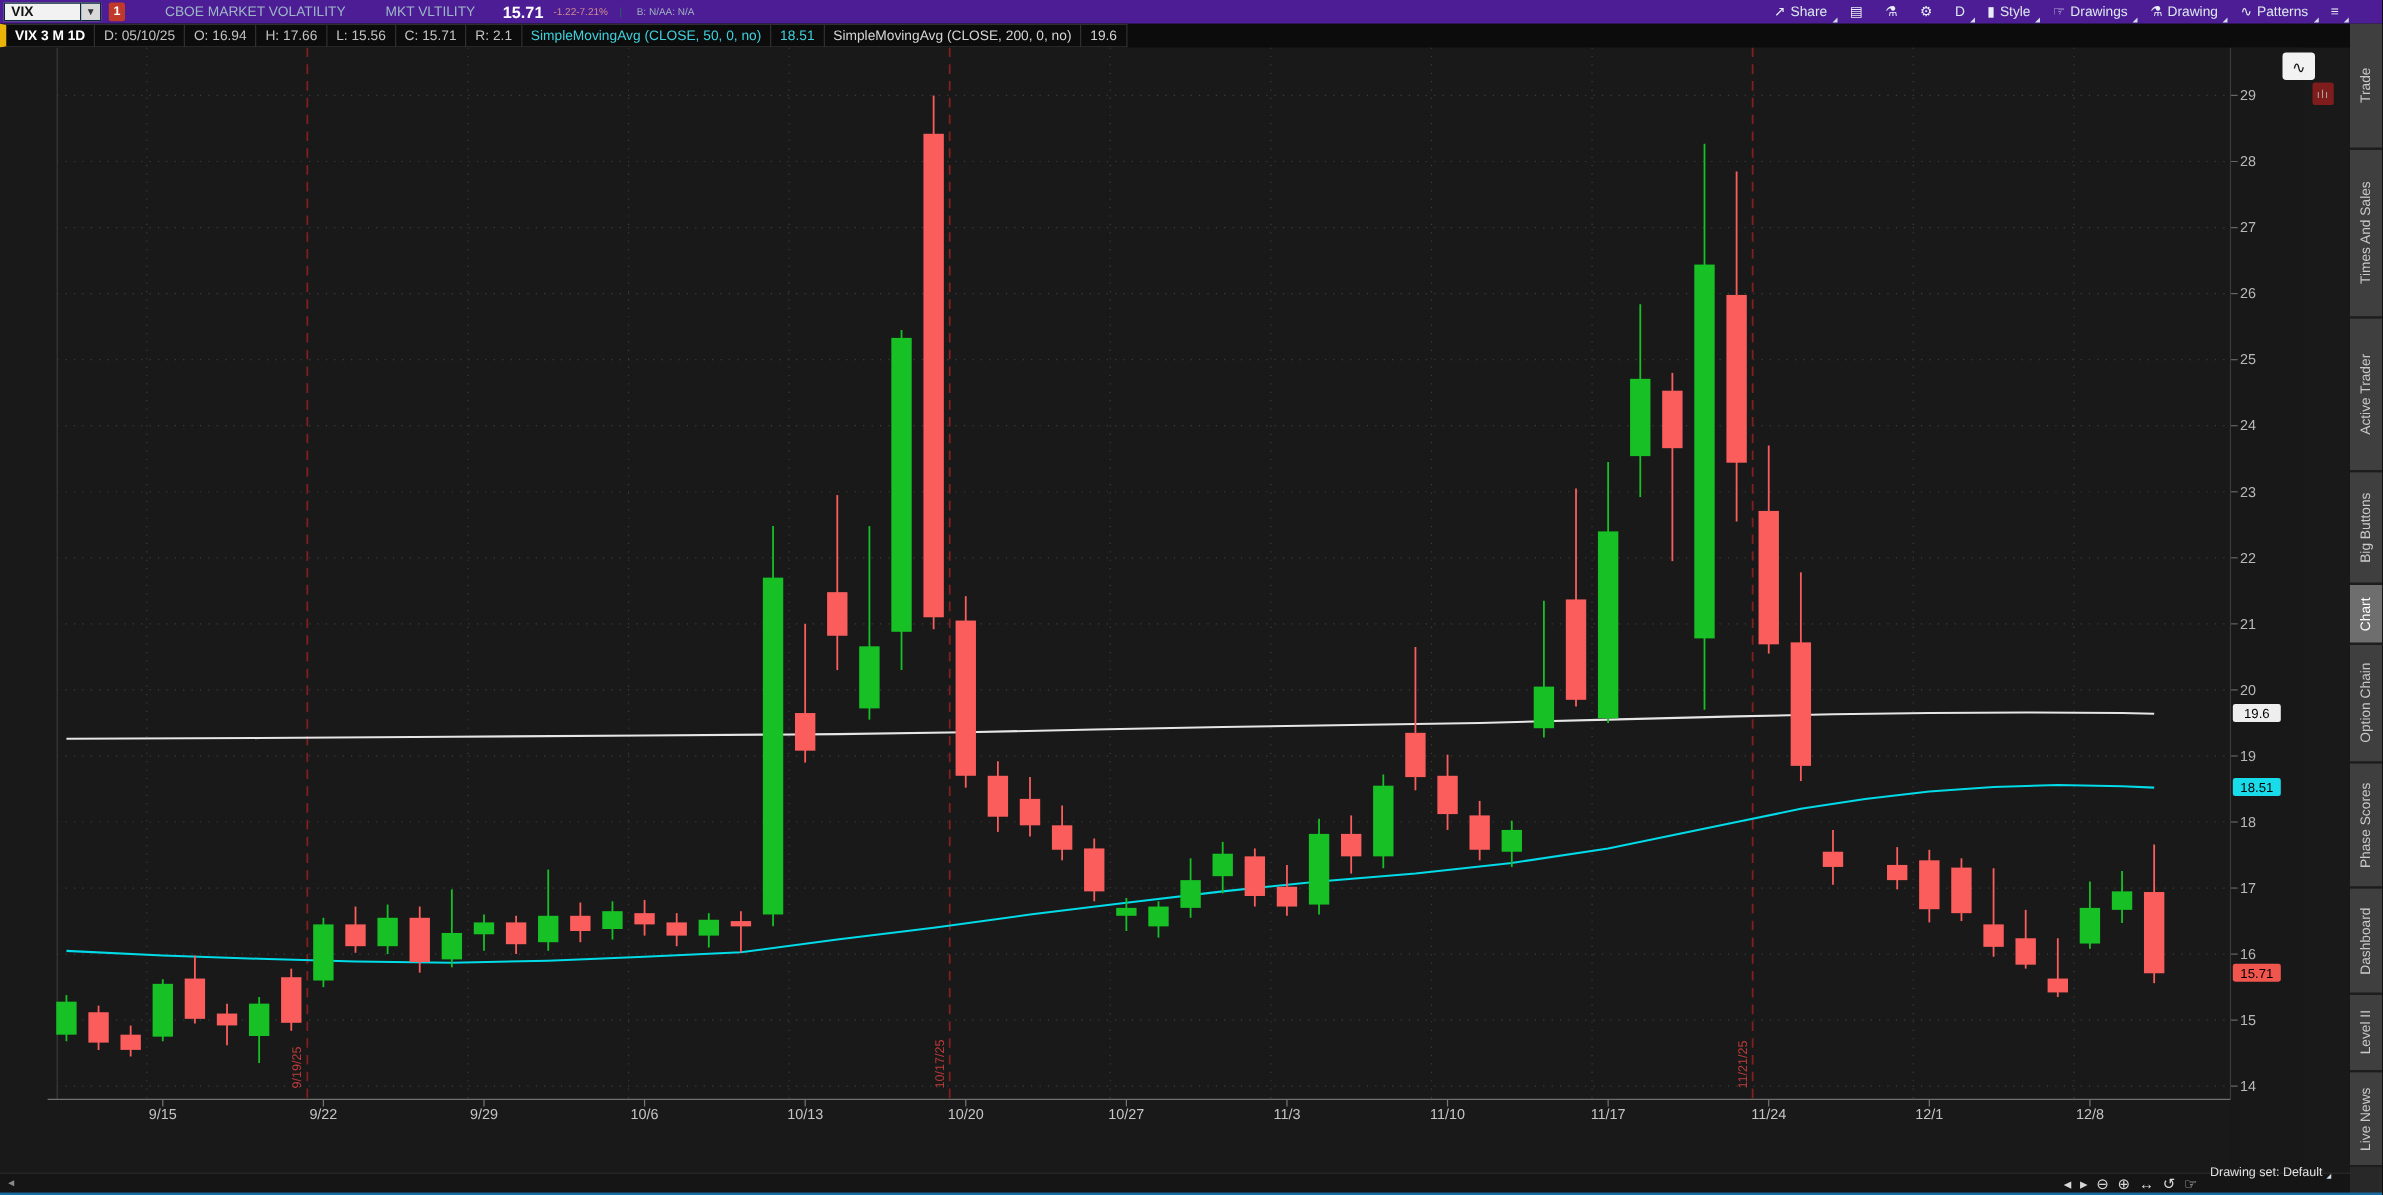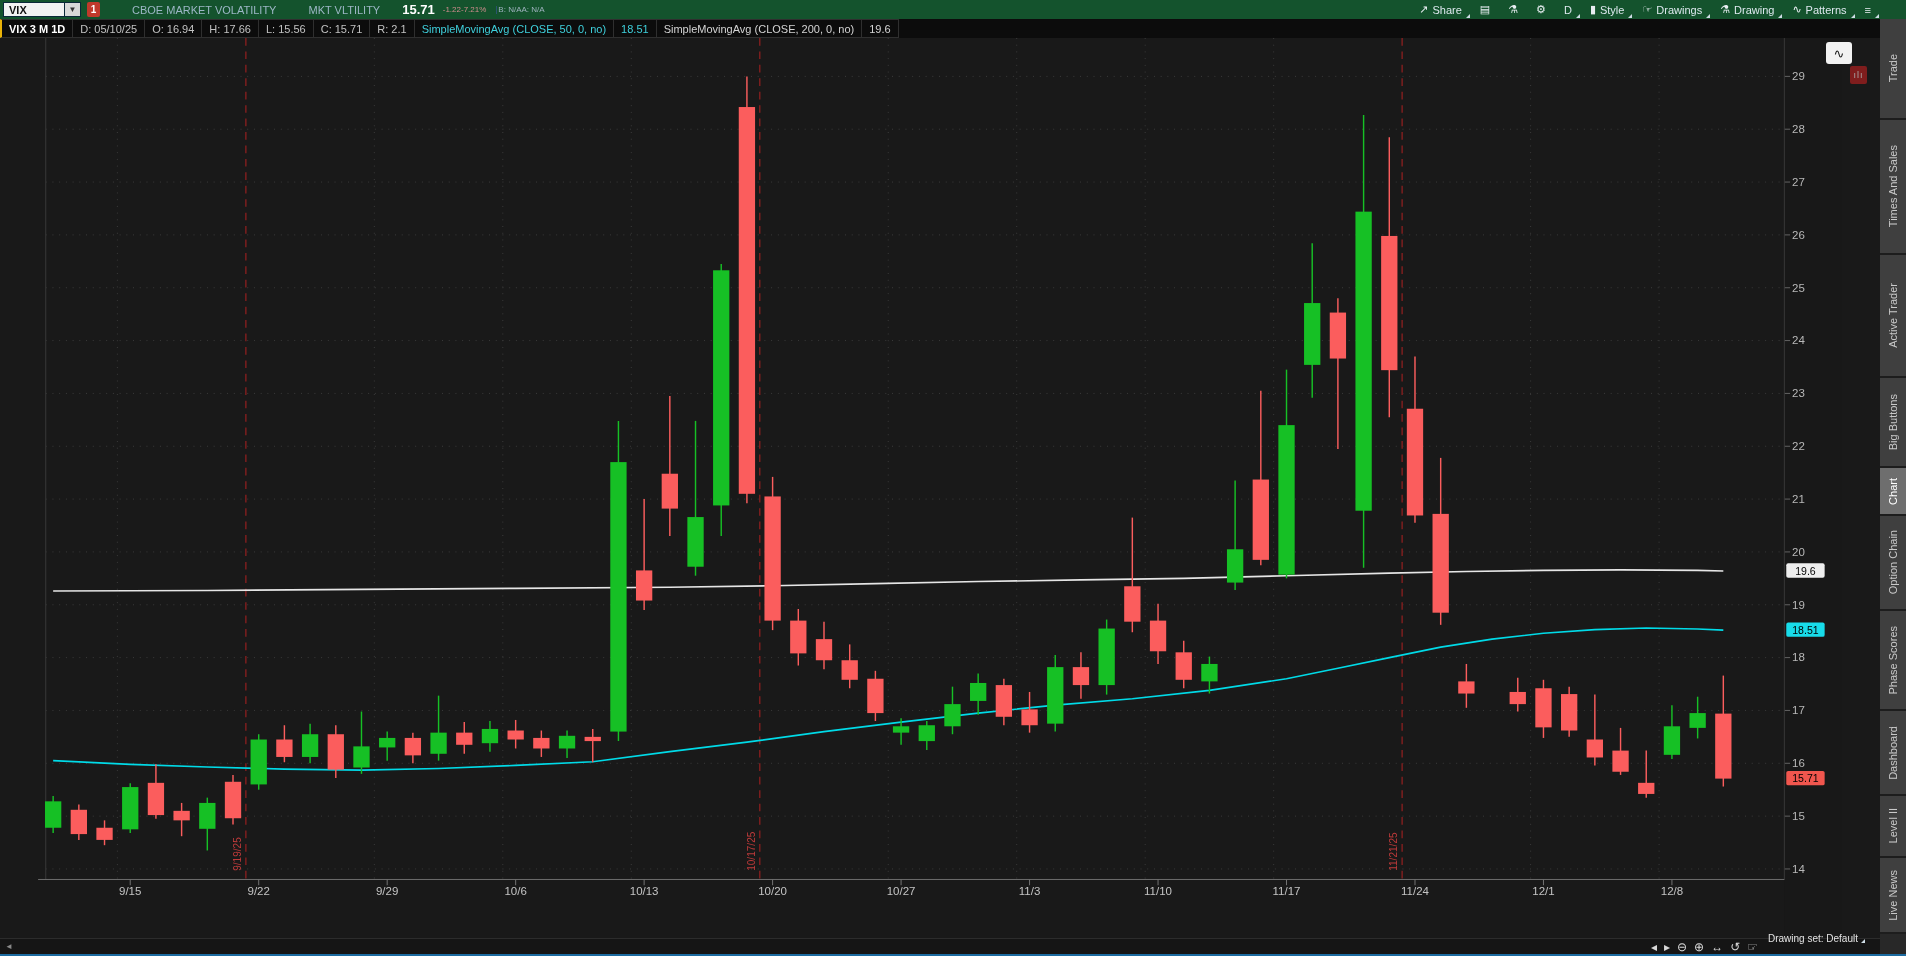--- a/index.html
+++ b/index.html
@@ -2,46 +2,46 @@
 <html><head>
 <meta charset="utf-8">
 <style>
   * { margin:0; padding:0; box-sizing:border-box; }
   html,body { background:#000; }
   body { font-family:"Liberation Sans", sans-serif; }
   #screen { position:relative; width:1906px; height:956px; background:#0a0a0a; overflow:hidden; }
 
   
   #topbar { position:absolute; left:0; top:0; width:1906px; height:19px;
-            background:#14532d; display:flex; align-items:center; color:#cfdde6; font-size:11px; }
+            background:#4c1d95; display:flex; align-items:center; color:#cfdde6; font-size:11px; }
   #symbol-box { display:flex; align-items:stretch; height:15px; margin-left:3px; }
   #symbol-input { width:62px; background:#f2f2f2; color:#111; font-weight:bold; font-size:11px;
                   display:flex; align-items:center; padding-left:5px; border:1px solid #0b2838; }
   #symbol-dd { width:16px; background:#d8d8d8; border:1px solid #0b2838; border-left:none;
                display:flex; align-items:center; justify-content:center; color:#333; font-size:8px; }
   #alert-badge { width:13px; height:15px; background:#c0392b; color:#fff; font-size:10px; font-weight:bold;
                  display:flex; align-items:center; justify-content:center; margin-left:6px; border-radius:2px; }
   .qtext { color:#9db7c6; margin-left:32px; white-space:nowrap; }
   #quote-last { color:#fff; font-weight:bold; font-size:13px; margin-left:22px; }
   .stack { display:flex; flex-direction:row; justify-content:center; line-height:8px; font-size:8px; margin-left:8px; }
   #quote-change { color:#cf8d8d; }
-  #quote-ba { color:#9fb3bf; border-left:1px solid #2a5570; padding-left:1px; margin-left:10px; }
+  #quote-ba { color:#9fb3bf; border-left:1px solid #2a5570; padding-left:12px; margin-left:10px; }
   #quote-tools { margin-left:auto; display:flex; align-items:center; height:100%; padding-right:26px; }
   .tbtn { position:relative; display:flex; align-items:center; gap:4px; padding:0 9px; height:100%;
           color:#dde8ee; font-size:11px; cursor:pointer; }
   .tbtn .ico { font-size:11px; color:#e8eef2; }
   .corner { position:absolute; right:1px; bottom:1px; width:0; height:0;
             border-left:4px solid transparent; border-bottom:4px solid #cfdde6; }
 
   
   #ohlcbar { position:absolute; left:0; top:19px; width:1880px; height:19px; background:#0c0c0c;
              display:flex; align-items:stretch; font-size:11px; }
   .cell { display:flex; align-items:center; padding:0 7px; border:1px solid #2f2f2f; border-left:none;
           color:#c2c2c2; white-space:nowrap; }
-  .cell:first-child { border-left:2px solid #eab308; color:#fff; font-weight:bold; }
+  .cell:first-child { border-left:5px solid #eab308; color:#fff; font-weight:bold; }
   .cell.cyan { color:#3fd0dc; }
   .cell.grey { color:#d4d4d4; }
 
   
   #chart-area { position:absolute; left:0; top:38px; width:1880px; height:900px; background:#191919; }
   #chart-svg { position:absolute; left:0; top:0; }
   #mini-btn-1 { position:absolute; left:1826px; top:4px; width:26px; height:22px; background:#f2f2f2;
                 border-radius:3px; color:#111; display:flex; align-items:center; justify-content:center;
                 font-size:13px; }
   #mini-btn-2 { position:absolute; left:1850px; top:28px; width:17px; height:18px; background:#7f1d1d;

